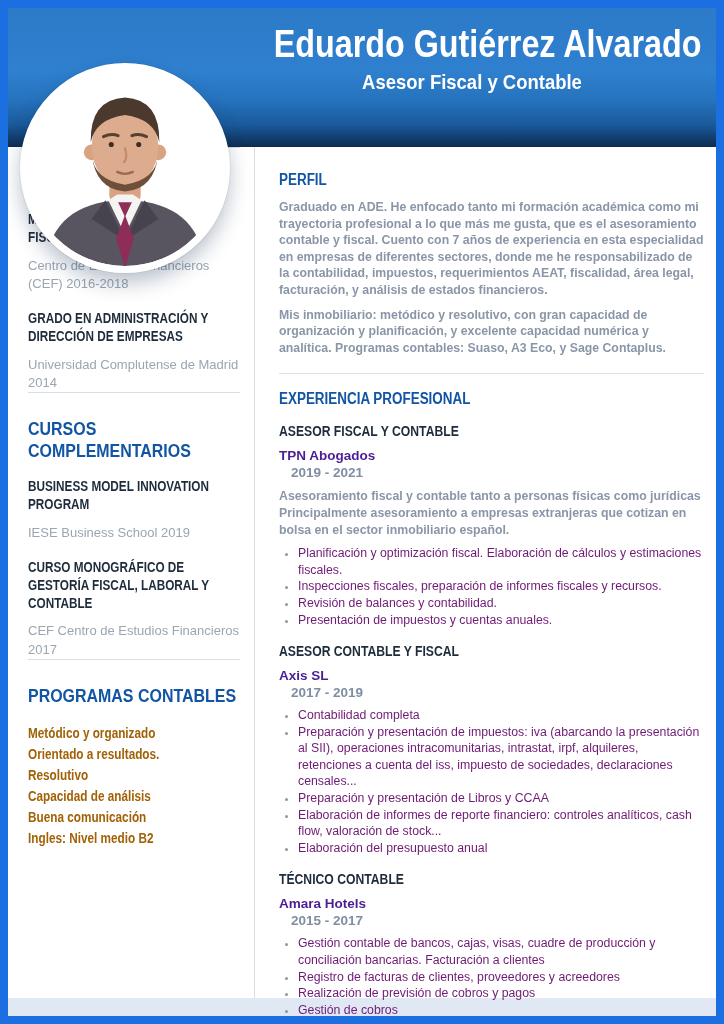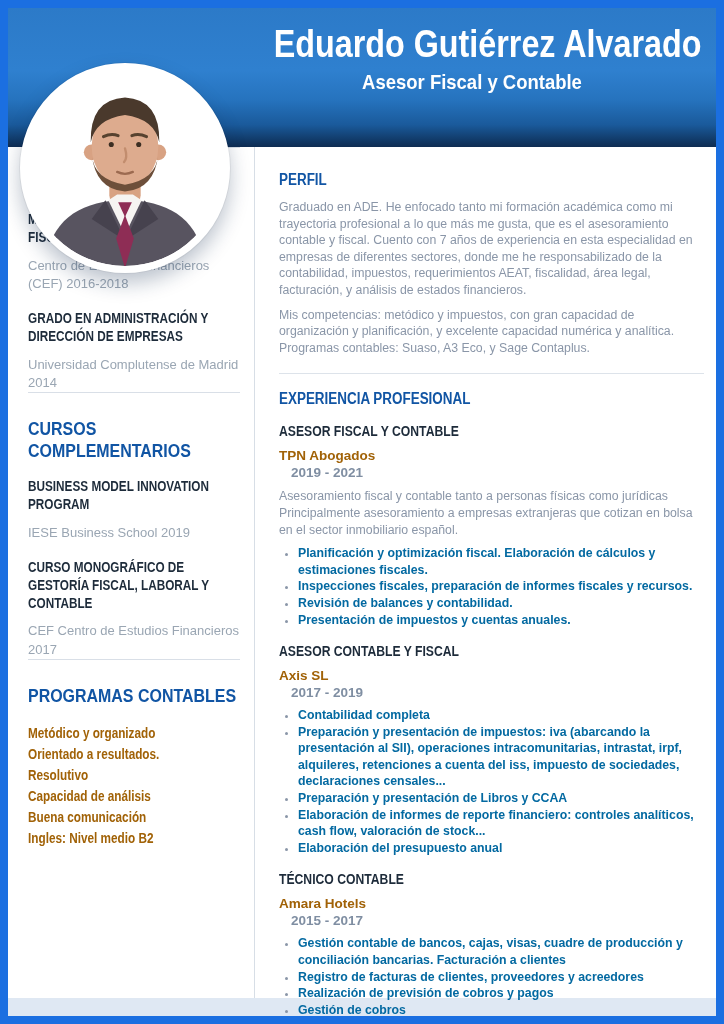--- a/index.html
+++ b/index.html
@@ -40,29 +40,29 @@
   .right-col .sec-h { font-size:16px; }
   hr.div { border:0; border-top:1px solid #d9dfe7; margin:0; }
   .photo-div { margin:149px 6px 0 56px; }
   .side-div  { margin-top:22px; }
   
   .degree { margin:16px 0 0; font-size:14px; font-weight:bold; color:#1d2b3a; line-height:1.28; }
   .school { margin:10px 0 0; font-size:13px; color:#9aa6b3; line-height:1.42; }
   .prog-list { margin:16px 0 0; padding:0; list-style:none; }
   .prog-list li { font-size:14px; font-weight:bold; color:#a16207; line-height:21px; }
   
-  .para { margin:8px 0 0; font-size:12.3px; line-height:16.6px; color:#8a96a8; }
+  .para { margin:8px 0 0; font-size:12.3px; line-height:16.6px; color:#8a96a8;font-weight:bold; }
   .perfil .para:first-of-type { margin-top:10px; }
   hr.main-div { border:0; border-top:1px solid #dde3ea; margin:17px 0 0; }
   .exp { margin-top:16px; }
   .role { margin:15px 0 0; font-size:14.5px; font-weight:bold; color:#1d2b3a; }
-  .company { margin:9px 0 0; font-size:13.5px; font-weight:bold; color:#a16207; }
+  .company { margin:9px 0 0; font-size:13.5px; font-weight:bold; color:#4c1d95; }
   .period  { margin:2px 12px 0; font-size:13.5px; font-weight:bold; color:#7f8ea2; }
   .bullets { margin:7px 0 0; padding-left:19px; }
-  .bullets li { font-size:12.3px; line-height:16.6px; color:#0369a1;font-weight:bold; }
+  .bullets li { font-size:12.3px; line-height:16.6px; color:#701a75; }
   .bullets li::marker { color:#8a96a8; font-size:11px; }
 </style>
 </head>
 <body>
 
 <div class="page">
 
   <div class="header-band">
     <div class="header-text">
       <h1 class="person-name">Eduardo Gutiérrez Alvarado</h1>
@@ -165,21 +165,21 @@
 
     <div class="v-divider"></div>
 
     <main class="right-col">
 
       <section class="perfil">
         <h2 class="sec-h">
             <span class="cx">PERFIL</span>
           </h2>
         <p class="para">Graduado en ADE. He enfocado tanto mi formación académica como mi trayectoria profesional a lo que más me gusta, que es el asesoramiento contable y fiscal. Cuento con 7 años de experiencia en esta especialidad en empresas de diferentes sectores, donde me he responsabilizado de la contabilidad, impuestos, requerimientos AEAT, fiscalidad, área legal, facturación, y análisis de estados financieros.</p>
-        <p class="para">Mis competencias: metódico y impuestos, con gran capacidad de organización y planificación, y excelente capacidad numérica y analítica. Programas contables: Suaso, A3 Eco, y Sage Contaplus.</p>
+        <p class="para">Mis inmobiliario: metódico y resolutivo, con gran capacidad de organización y planificación, y excelente capacidad numérica y analítica. Programas contables: Suaso, A3 Eco, y Sage Contaplus.</p>
       </section>
 
       <hr class="div main-div">
 
       <section class="exp">
         <h2 class="sec-h">
             <span class="cx">EXPERIENCIA PROFESIONAL</span>
           </h2>
 
         <h3 class="role">

